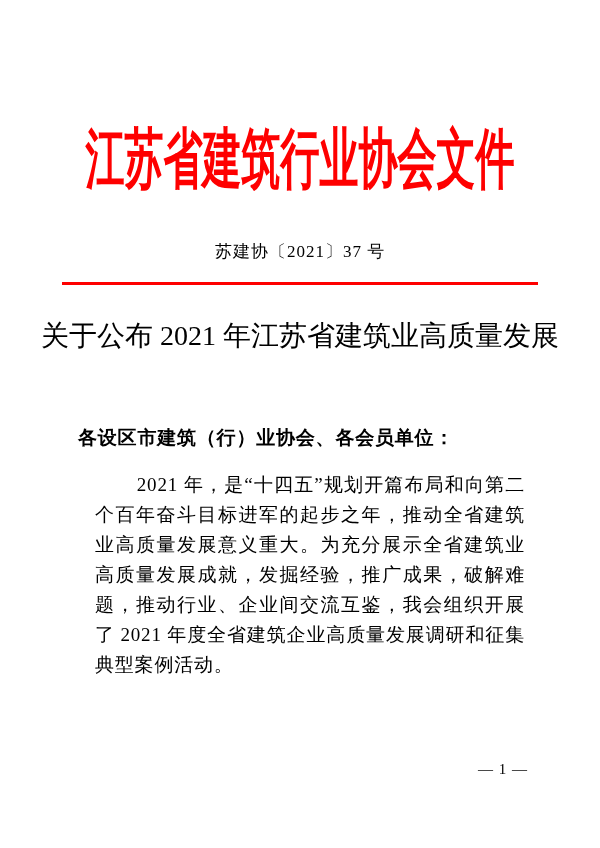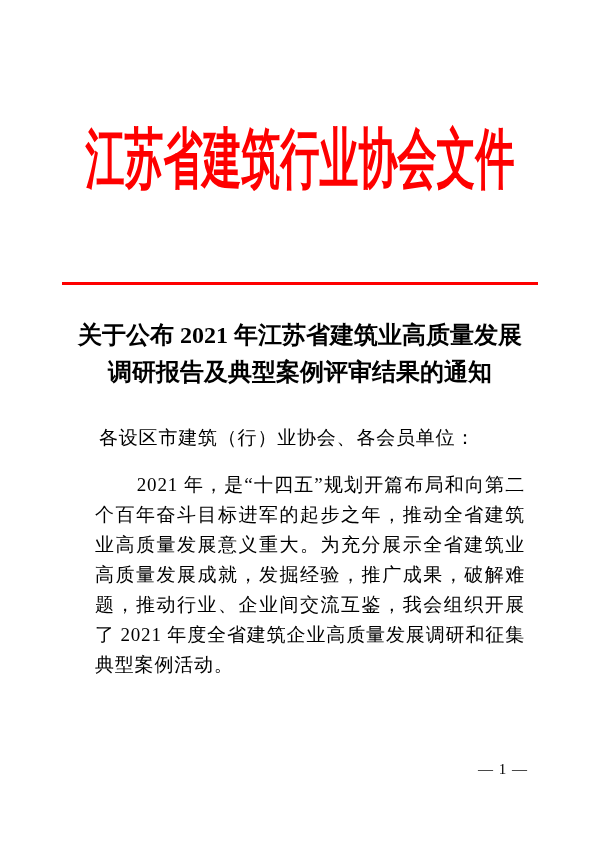--- a/index.html
+++ b/index.html
@@ -47,37 +47,36 @@
     width: 476px;
     height: 3px;
     background: #fe0000;
   }
   .doc-title {
     position: absolute;
     top: 317px;
     left: 30px;
     right: 30px;
     text-align: center;
-    font-weight: bold;
-    font-size: 24px;
+    font-weight: normal;
+    font-size: 28px;
     line-height: 37px;
   }
   .body-text {
     position: absolute;
     top: 423px;
     left: 78px;
     width: 464px;
     font-size: 19px;
     line-height: 30px;
     text-align: justify;
     letter-spacing: 0.8px;
   }
   .salutation {
-    font-weight: normal;
-    margin-left: 21px;
+    font-weight: bold;
   }
   .body-text p {
     margin: 17px;
     text-indent: 2.2em;
   }
   .page-number {
     position: absolute;
     top: 760px;
     right: 72px;
     font-size: 15px;
@@ -85,26 +84,26 @@
     letter-spacing: 1px;
   }
 </style>
 </head>
 <body>
 
 <div class="page">
 
   <div class="header-title">江苏省建筑行业协会文件</div>
 
+  <div class="doc-number">苏建协〔2021〕37 号</div>
 
   <div class="red-divider"></div>
 
   <div class="doc-title">
     <div>关于公布 2021 年江苏省建筑业高质量发展</div>
-    <div>调研报告及典型案例评审结果的通知</div>
   </div>
 
   <div class="body-text">
     <div class="salutation">各设区市建筑（行）业协会、各会员单位：</div>
     <p>2021 年，是“十四五”规划开篇布局和向第二个百年奋斗目标进军的起步之年，推动全省建筑业高质量发展意义重大。为充分展示全省建筑业高质量发展成就，发掘经验，推广成果，破解难题，推动行业、企业间交流互鉴，我会组织开展了 2021 年度全省建筑企业高质量发展调研和征集典型案例活动。</p>
   </div>
 
   <div class="page-number">— 1 —</div>
 
 </div>

